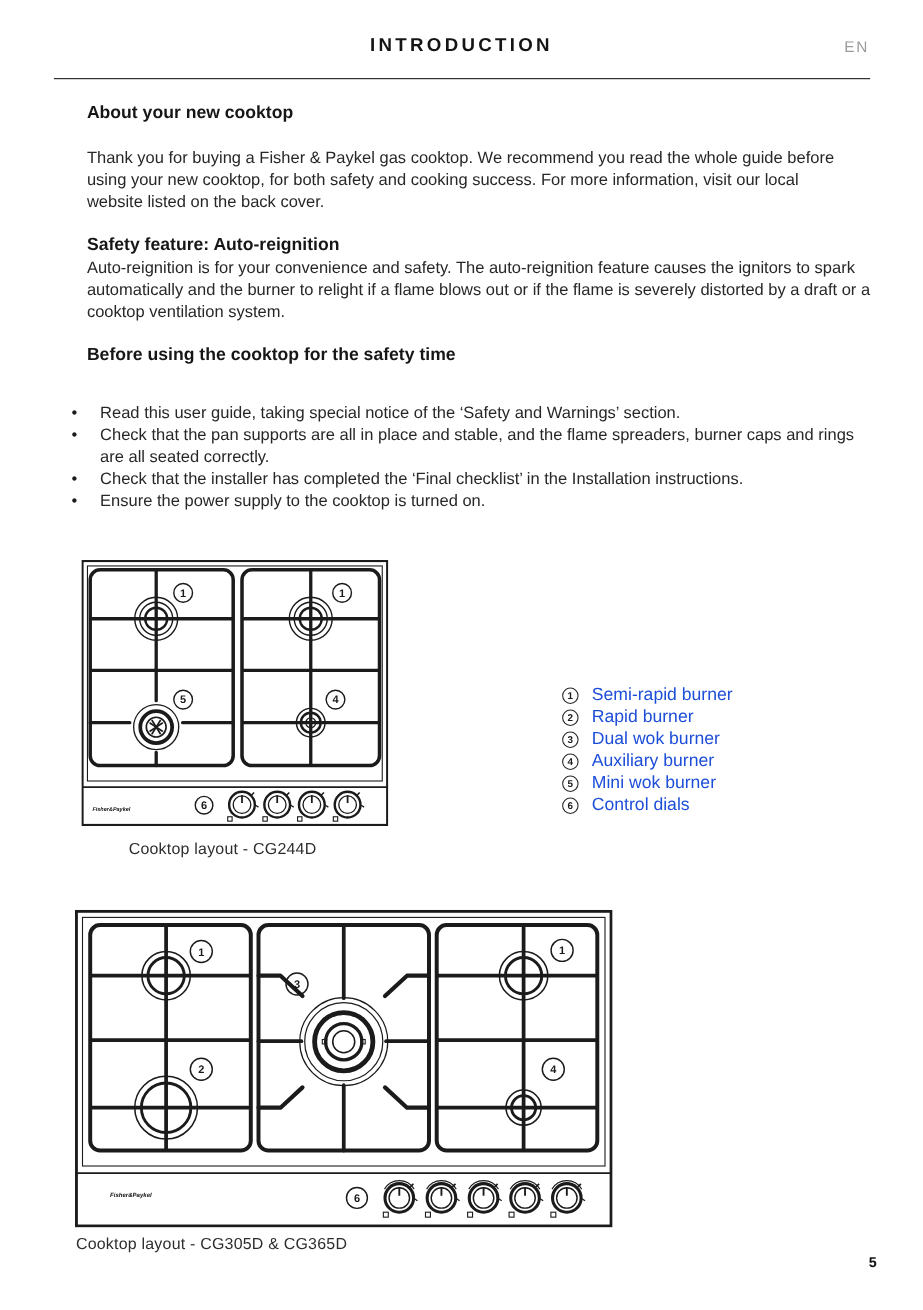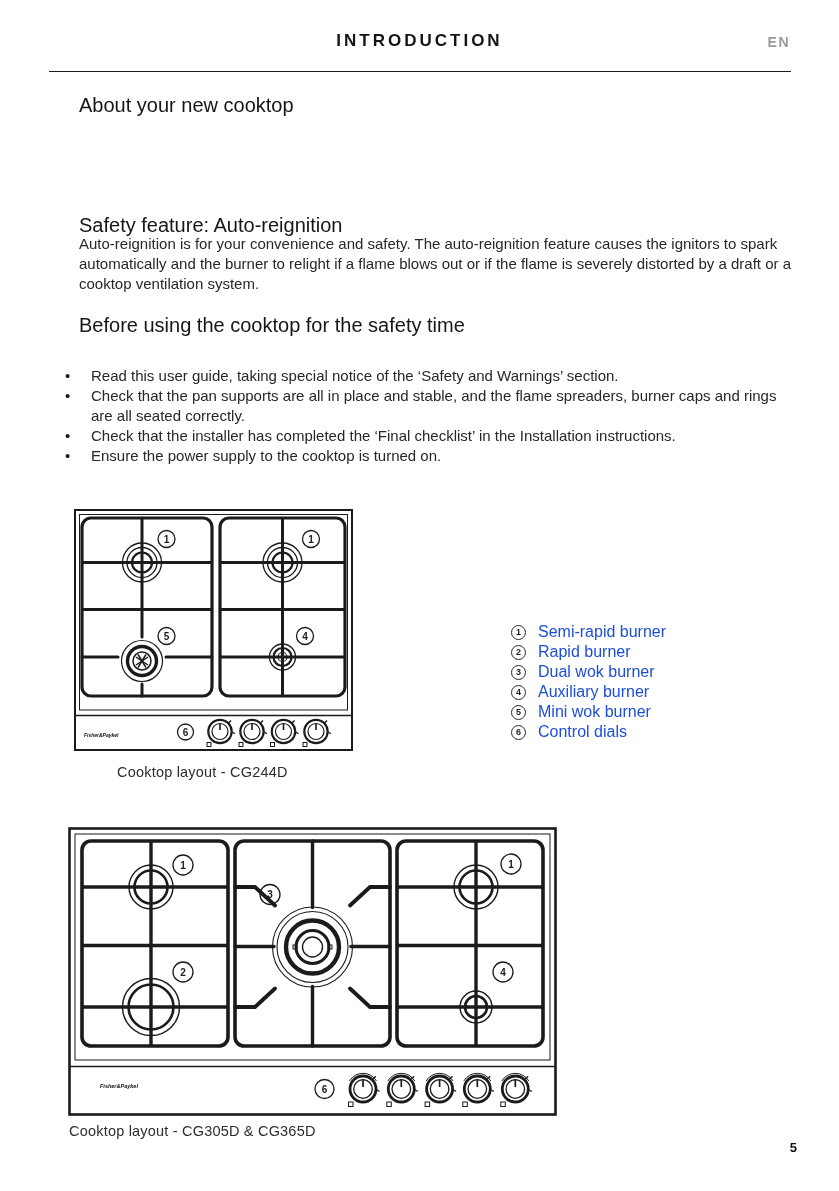--- a/index.html
+++ b/index.html
@@ -8,28 +8,28 @@
     font-family:"Liberation Sans","DejaVu Sans",sans-serif; color:#242424;
     overflow:hidden;
   }
   
   .header-title {
     position:absolute; top:31px; left:0; right:0; text-align:center;
     font-size:17px; font-weight:bold; letter-spacing:3px; color:#141414;
   }
   .lang-badge {
     position:absolute; top:34px; right:49px;
-    font-size:14px; font-weight:bold; letter-spacing:1.5px; color:#9b9b9b;
+    font-size:14px; font-weight:normal; letter-spacing:1.5px; color:#9b9b9b;
   }
   .header-rule {
     position:absolute; top:71px; left:49px; width:742px; height:0;
     border-top:1.6px solid #1c1c1c;
   }
   
-  .h { position:absolute; left:79px; font-size:20px; font-weight:normal; color:#161616; }
+  .h { position:absolute; left:79px; font-size:16px; font-weight:bold; color:#161616; }
   .p { position:absolute; left:79px; font-size:15px; line-height:20px; color:#272727; }
   #about-h  { top:94px; }
   #about-p  { top:134px; width:700px; }
   #safety-h { top:214px; }
   #safety-p { top:234px; width:716px; }
   #before-h { top:314px; }
   .bullets { position:absolute; left:52px; top:354px; width:740px; }
   .bullets ul { list-style:none; margin:12px; padding:0; }
   .bullets li {
     position:relative; padding-left:27px; font-size:15px; line-height:20px; color:#272727;
@@ -68,20 +68,21 @@
 </head>
 <body>
 
 <div class="page">
 
   <div class="header-title">INTRODUCTION</div>
   <div class="lang-badge">EN</div>
   <div class="header-rule"></div>
 
   <div class="h" id="about-h">About your new cooktop</div>
+  <div class="p" id="about-p">Thank you for buying a Fisher &amp; Paykel gas cooktop. We recommend you read the whole guide before using your new cooktop, for both safety and cooking success. For more information, visit our local website listed on the back cover.</div>
 
   <div class="h" id="safety-h">Safety feature: Auto-reignition</div>
   <div class="p" id="safety-p">Auto-reignition is for your convenience and safety. The auto-reignition feature causes the ignitors to spark automatically and the burner to relight if a flame blows out or if the flame is severely distorted by a draft or a cooktop ventilation system.</div>
 
   <div class="h" id="before-h">Before using the cooktop for the safety time</div>
 
   <div class="bullets">
     <ul>
       <li>Read this user guide, taking special notice of the ‘Safety and Warnings’ section.</li>
       <li>Check that the pan supports are all in place and stable, and the flame spreaders, burner caps and rings are all seated correctly.</li>

